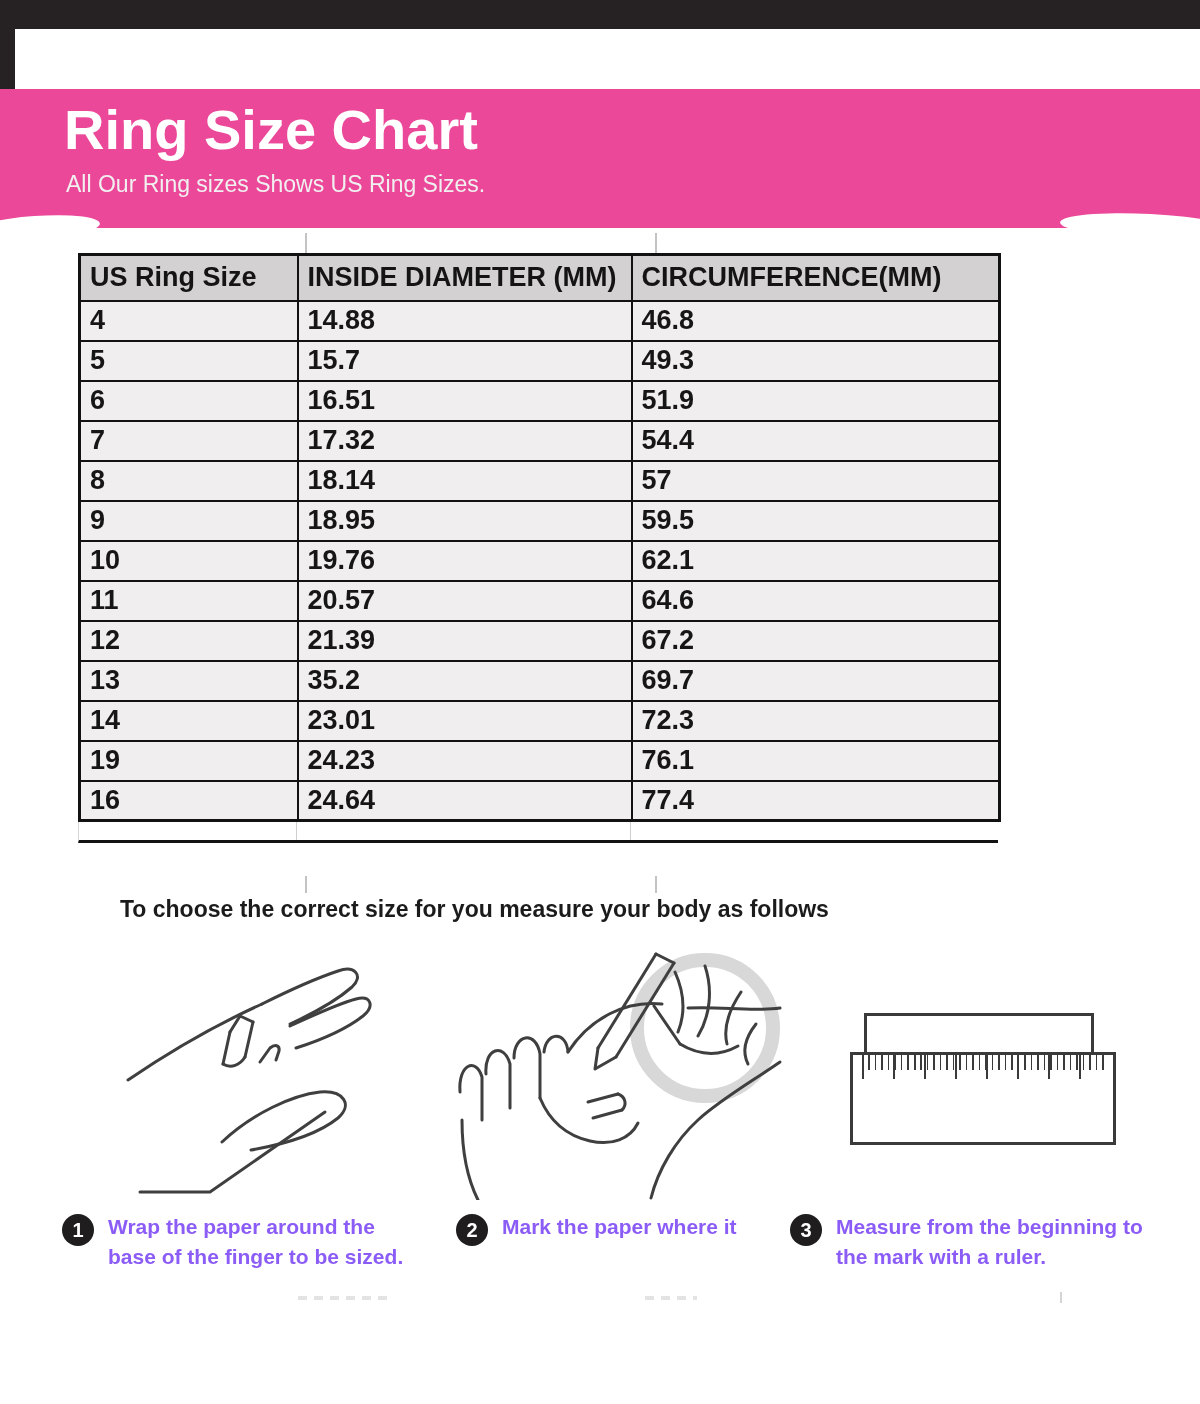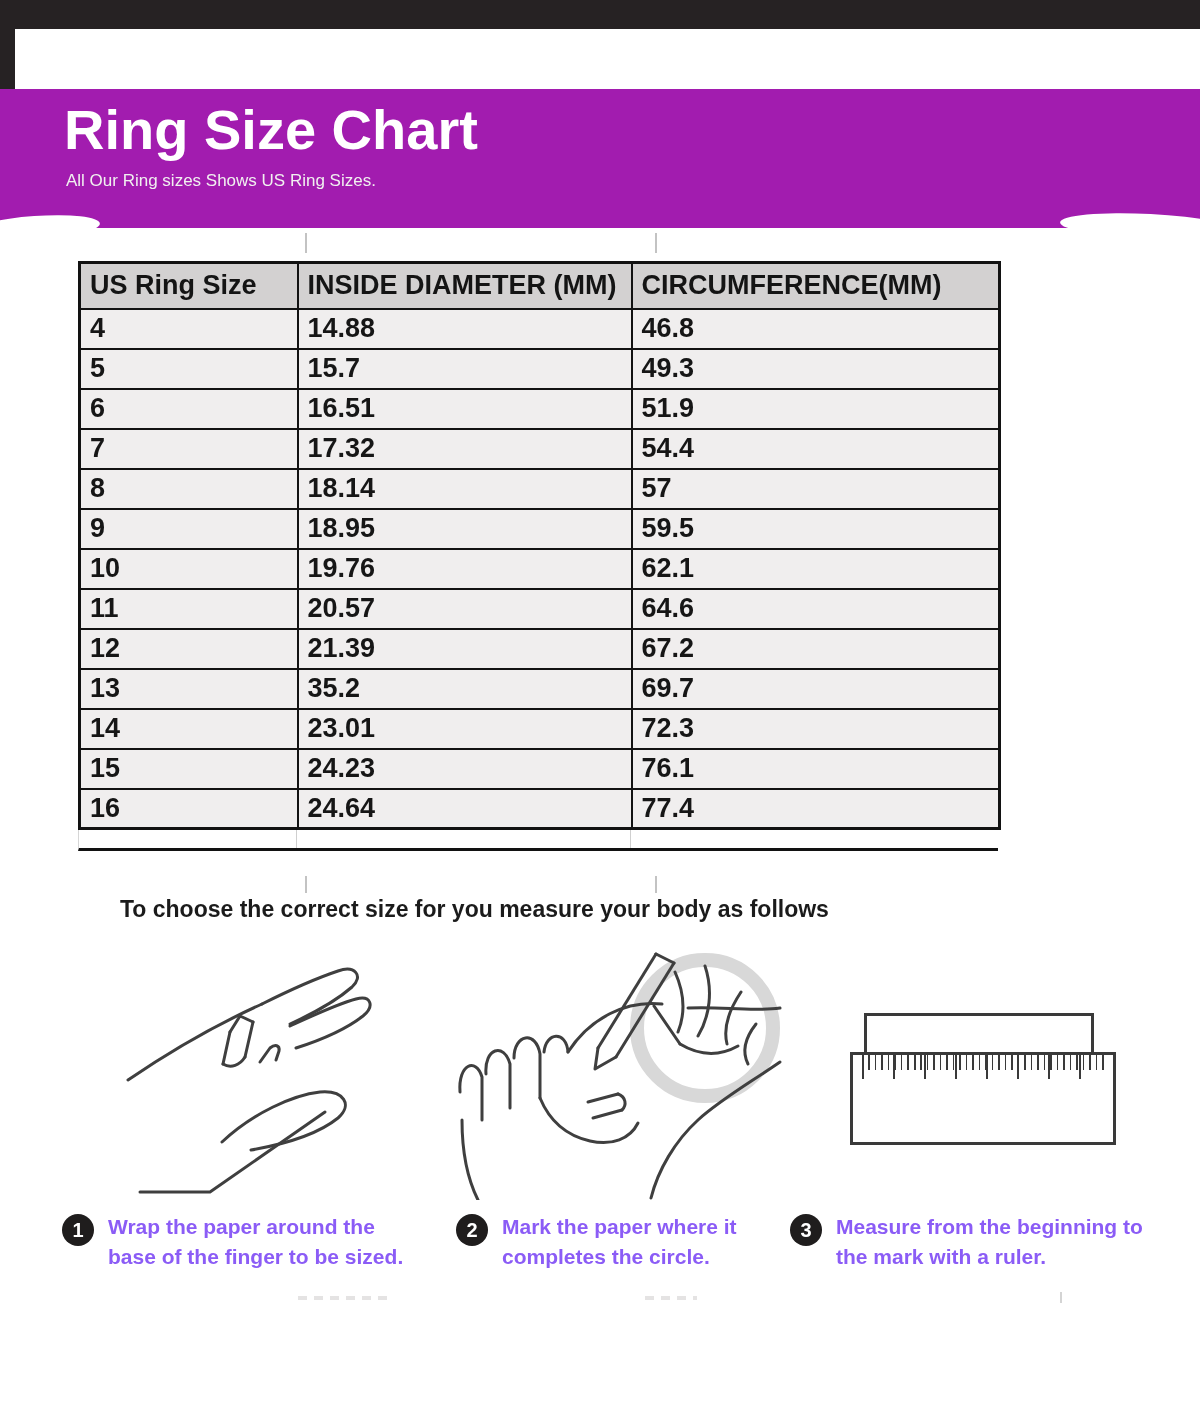--- a/index.html
+++ b/index.html
@@ -3,41 +3,41 @@
 <meta charset="utf-8">
 <style>
   * { margin:0; padding:0; box-sizing:border-box; }
   html,body { background:#ffffff; }
   body { font-family:"Liberation Sans", sans-serif; }
   .page { position:relative; width:1200px; height:1404px; background:#ffffff; overflow:hidden; }
 
   
   .hdr-top    { position:absolute; left:0; top:0; width:1200px; height:29px; background:#262223; }
   .hdr-strip  { position:absolute; left:0; top:29px; width:1200px; height:60px; background:#ffffff; border-left:15px solid #262223; }
-  .hdr-main   { position:absolute; left:0; top:89px; width:1200px; height:139px; background:#a21caf; overflow:visible; }
+  .hdr-main   { position:absolute; left:0; top:89px; width:1200px; height:139px; background:#ec4899; overflow:visible; }
   .hdr-title  { position:absolute; left:64px; top:8px; font-size:56px; font-weight:700; color:#ffffff; letter-spacing:0px; }
-  .hdr-sub    { position:absolute; left:66px; top:82px; font-size:17px; font-weight:400; color:#f1f0f0; }
+  .hdr-sub    { position:absolute; left:66px; top:82px; font-size:23px; font-weight:400; color:#f1f0f0; }
   .smudge     { position:absolute; background:#ffffff; border-radius:50%; }
   .smudge.l   { left:-30px; bottom:-12px; width:130px; height:24px; transform:rotate(-4deg); }
   .smudge.r   { right:-40px; bottom:-12px; width:180px; height:26px; transform:rotate(3deg); }
 
   
   .stub { position:absolute; width:2px; background:#c3c3c3; }
   .stub.a1 { left:305px; top:233px; height:20px; }
   .stub.a2 { left:655px; top:233px; height:20px; }
   .stub.b1 { left:305px; top:876px; height:17px; }
   .stub.b2 { left:655px; top:876px; height:17px; }
   .faint-dash { position:absolute; height:4px; opacity:.7;
     background:repeating-linear-gradient(90deg,#d9d7d7 0 9px, transparent 9px 16px); }
   .fd1 { left:298px; top:1296px; width:95px; }
   .fd2 { left:645px; top:1296px; width:52px; }
   .fd3 { left:1060px; top:1292px; width:2px; height:11px; background:#d4d4d4; }
 
   
-  .table-wrap { position:absolute; left:78px; top:253px; width:922px;margin-top:8px; }
+  .table-wrap { position:absolute; left:78px; top:253px; width:922px; }
   table.size-table { border-collapse:collapse; table-layout:fixed; width:920px; border:3px solid #121212; }
   .size-table th {
     background:#d3d1d1; height:46px; text-align:left; padding:0 0 0 9px;
     font-size:27px; font-weight:700; color:#141414; border:2px solid #121212; overflow:hidden; white-space:nowrap;
   }
   .size-table td {
     background:#f0eeee; height:40px; padding:0 0 0 9px;
     font-size:27px; font-weight:700; color:#161616; border:2px solid #121212; white-space:nowrap;
   }
   .empty-row { position:relative; width:920px; height:21px; background:#ffffff;
@@ -153,21 +153,21 @@
             <td>13</td>
             <td>35.2</td>
             <td>69.7</td>
           </tr>
           <tr>
             <td>14</td>
             <td>23.01</td>
             <td>72.3</td>
           </tr>
           <tr>
-            <td>15</td>
+            <td>19</td>
             <td>24.23</td>
             <td>76.1</td>
           </tr>
           <tr>
             <td>16</td>
             <td>24.64</td>
             <td>77.4</td>
           </tr>
         </tbody>
     </table>
@@ -234,21 +234,20 @@
     <div class="step-badge">1</div>
     <div class="step-text">
       <span>Wrap the paper around the</span>
       <span>base of the finger to be sized.</span>
     </div>
   </div>
   <div class="step step2">
     <div class="step-badge">2</div>
     <div class="step-text">
       <span>Mark the paper where it</span>
-      <span>completes the circle.</span>
     </div>
   </div>
   <div class="step step3">
     <div class="step-badge">3</div>
     <div class="step-text">
       <span>Measure from the beginning to</span>
       <span>the mark with a ruler.</span>
     </div>
   </div>
 

